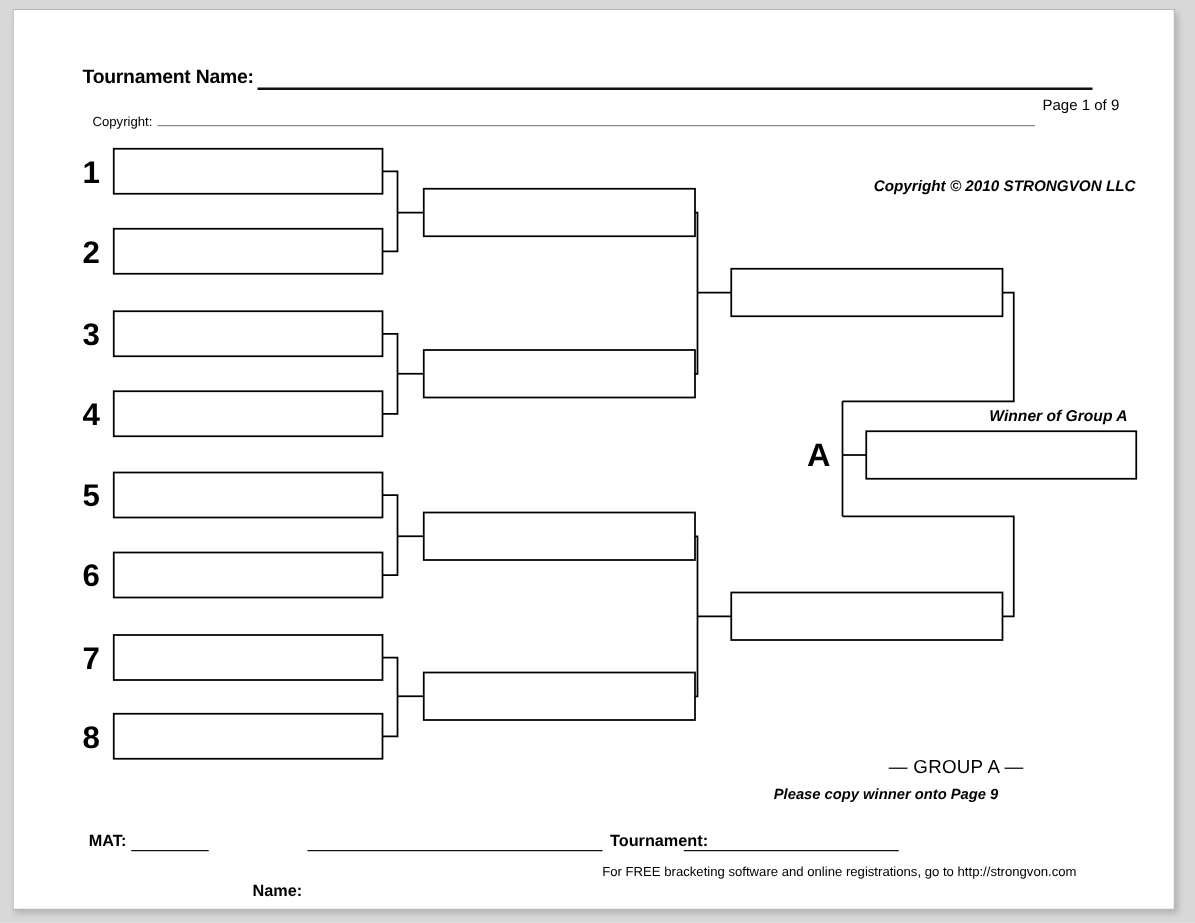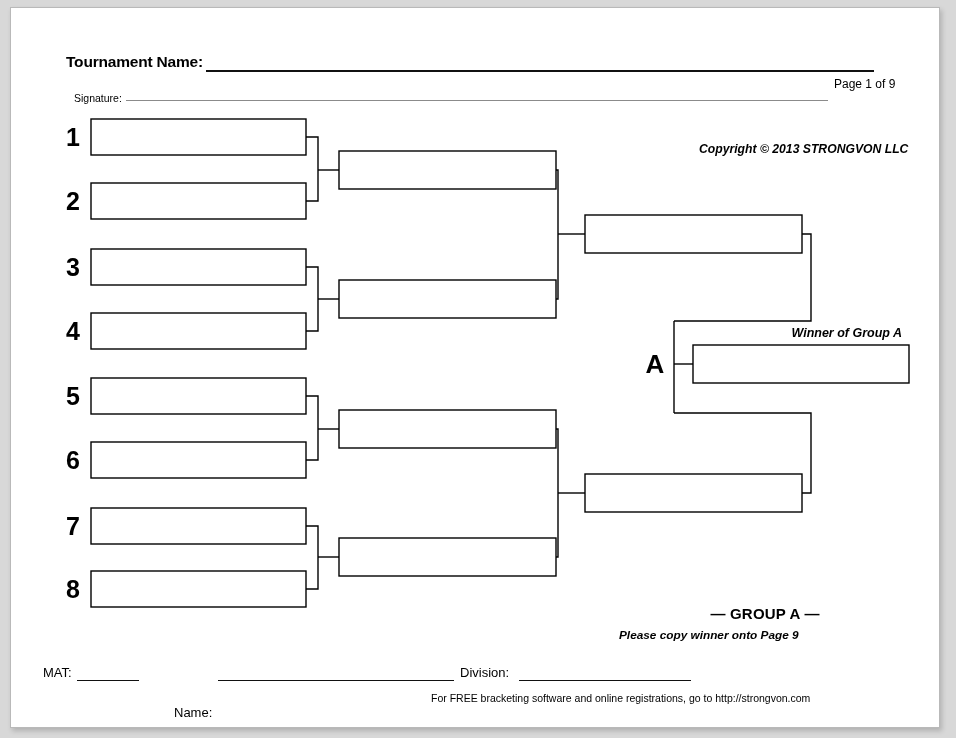--- a/index.html
+++ b/index.html
@@ -74,71 +74,71 @@
     font-family: "Liberation Sans", sans-serif;
     font-size: 12.5px; font-style: italic; font-weight: bold; fill: #000;
   }
   .slot-box { fill: #ffffff; stroke: #000000; stroke-width: 1.4; }
   .link { stroke: #000000; stroke-width: 1.4; fill: none; }
 
   
   #group-title {
     left: 608px; top: 597px; width: 292px;
     text-align: center;
-    font-size: 15px; font-weight: bold; color: #000;
+    font-size: 15px; font-weight: normal; color: #000;
     letter-spacing: 0.2px; white-space: nowrap;
   }
   #group-note {
     left: 608px; top: 620px; width: 292px;
     text-align: left;
     font-size: 11.8px; font-style: italic; font-weight: bold; color: #000;
     white-space: nowrap;
   }
 
   
   #signature-row {
-    left: 32px; top: 657px; width: 620px; height: 20px;
-    font-size: 13px; color: #000; white-space: nowrap;
+    left: 60px; top: 657px; width: 620px; height: 20px;
+    font-size: 13px; color: #000; white-space: nowrap; font-weight: bold;
   }
   #signature-row .fld { position: absolute; top: 0; }
   #signature-row .rule {
     position: absolute; top: 15px; border-bottom: 1.3px solid #111;
   }
   #mat-label   { left: 0px; }
   #mat-rule    { left: 34px; width: 62px; }
   #name-label  { left: 131px; margin-top: 40px; }
   #name-rule   { left: 175px; width: 236px; }
   #sign-label  { left: 417px; }
   #sign-rule   { left: 476px; width: 172px; }
 
   #promo-line {
     left: 420px; top: 684px; width: 481px;
-    text-align: left;
+    text-align: center;
     font-size: 10.5px; color: #000; white-space: nowrap;
   }
 </style>
 </head>
 <body>
 
 <div id="viewport">
   <div id="page">
 
     <div class="abs" id="tournament-row">
       <span id="tournament-label">Tournament Name:</span>
       <span id="tournament-rule"></span>
     </div>
 
     <div class="abs" id="division-row">
-      <span id="division-label">Signature:</span>
+      <span id="division-label">Copyright:</span>
       <span id="division-rule"></span>
     </div>
 
     <div class="abs" id="page-indicator">Page 1 of 9</div>
 
-    <div class="abs" id="copyright">Copyright © 2013 STRONGVON LLC</div>
+    <div class="abs" id="copyright">Copyright © 2010 STRONGVON LLC</div>
 
     <svg class="abs" id="bracket-svg" width="930" height="721">
         <rect x="80" y="111" width="215" height="36" class="slot-box"></rect>
         <text x="62" y="138" text-anchor="middle" class="seed-number">1</text>
         <rect x="80" y="175" width="215" height="36" class="slot-box"></rect>
         <text x="62" y="202" text-anchor="middle" class="seed-number">2</text>
         <rect x="80" y="241" width="215" height="36" class="slot-box"></rect>
         <text x="62" y="268" text-anchor="middle" class="seed-number">3</text>
         <rect x="80" y="305" width="215" height="36" class="slot-box"></rect>
         <text x="62" y="332" text-anchor="middle" class="seed-number">4</text>
@@ -180,20 +180,20 @@
     <div class="abs" id="group-title">— GROUP A —</div>
     <div class="abs" id="group-note">Please copy winner onto Page 9</div>
 
     <div class="abs" id="signature-row">
       <span class="fld" id="mat-label">MAT:</span>
       <span class="rule" id="mat-rule"></span>
 
       <span class="fld" id="name-label">Name:</span>
       <span class="rule" id="name-rule"></span>
 
-      <span class="fld" id="sign-label">Division:</span>
+      <span class="fld" id="sign-label">Tournament:</span>
       <span class="rule" id="sign-rule"></span>
     </div>
 
     <div class="abs" id="promo-line">For FREE bracketing software and online registrations, go to http://strongvon.com</div>
 
   </div>
 </div>
 
 </body></html>

